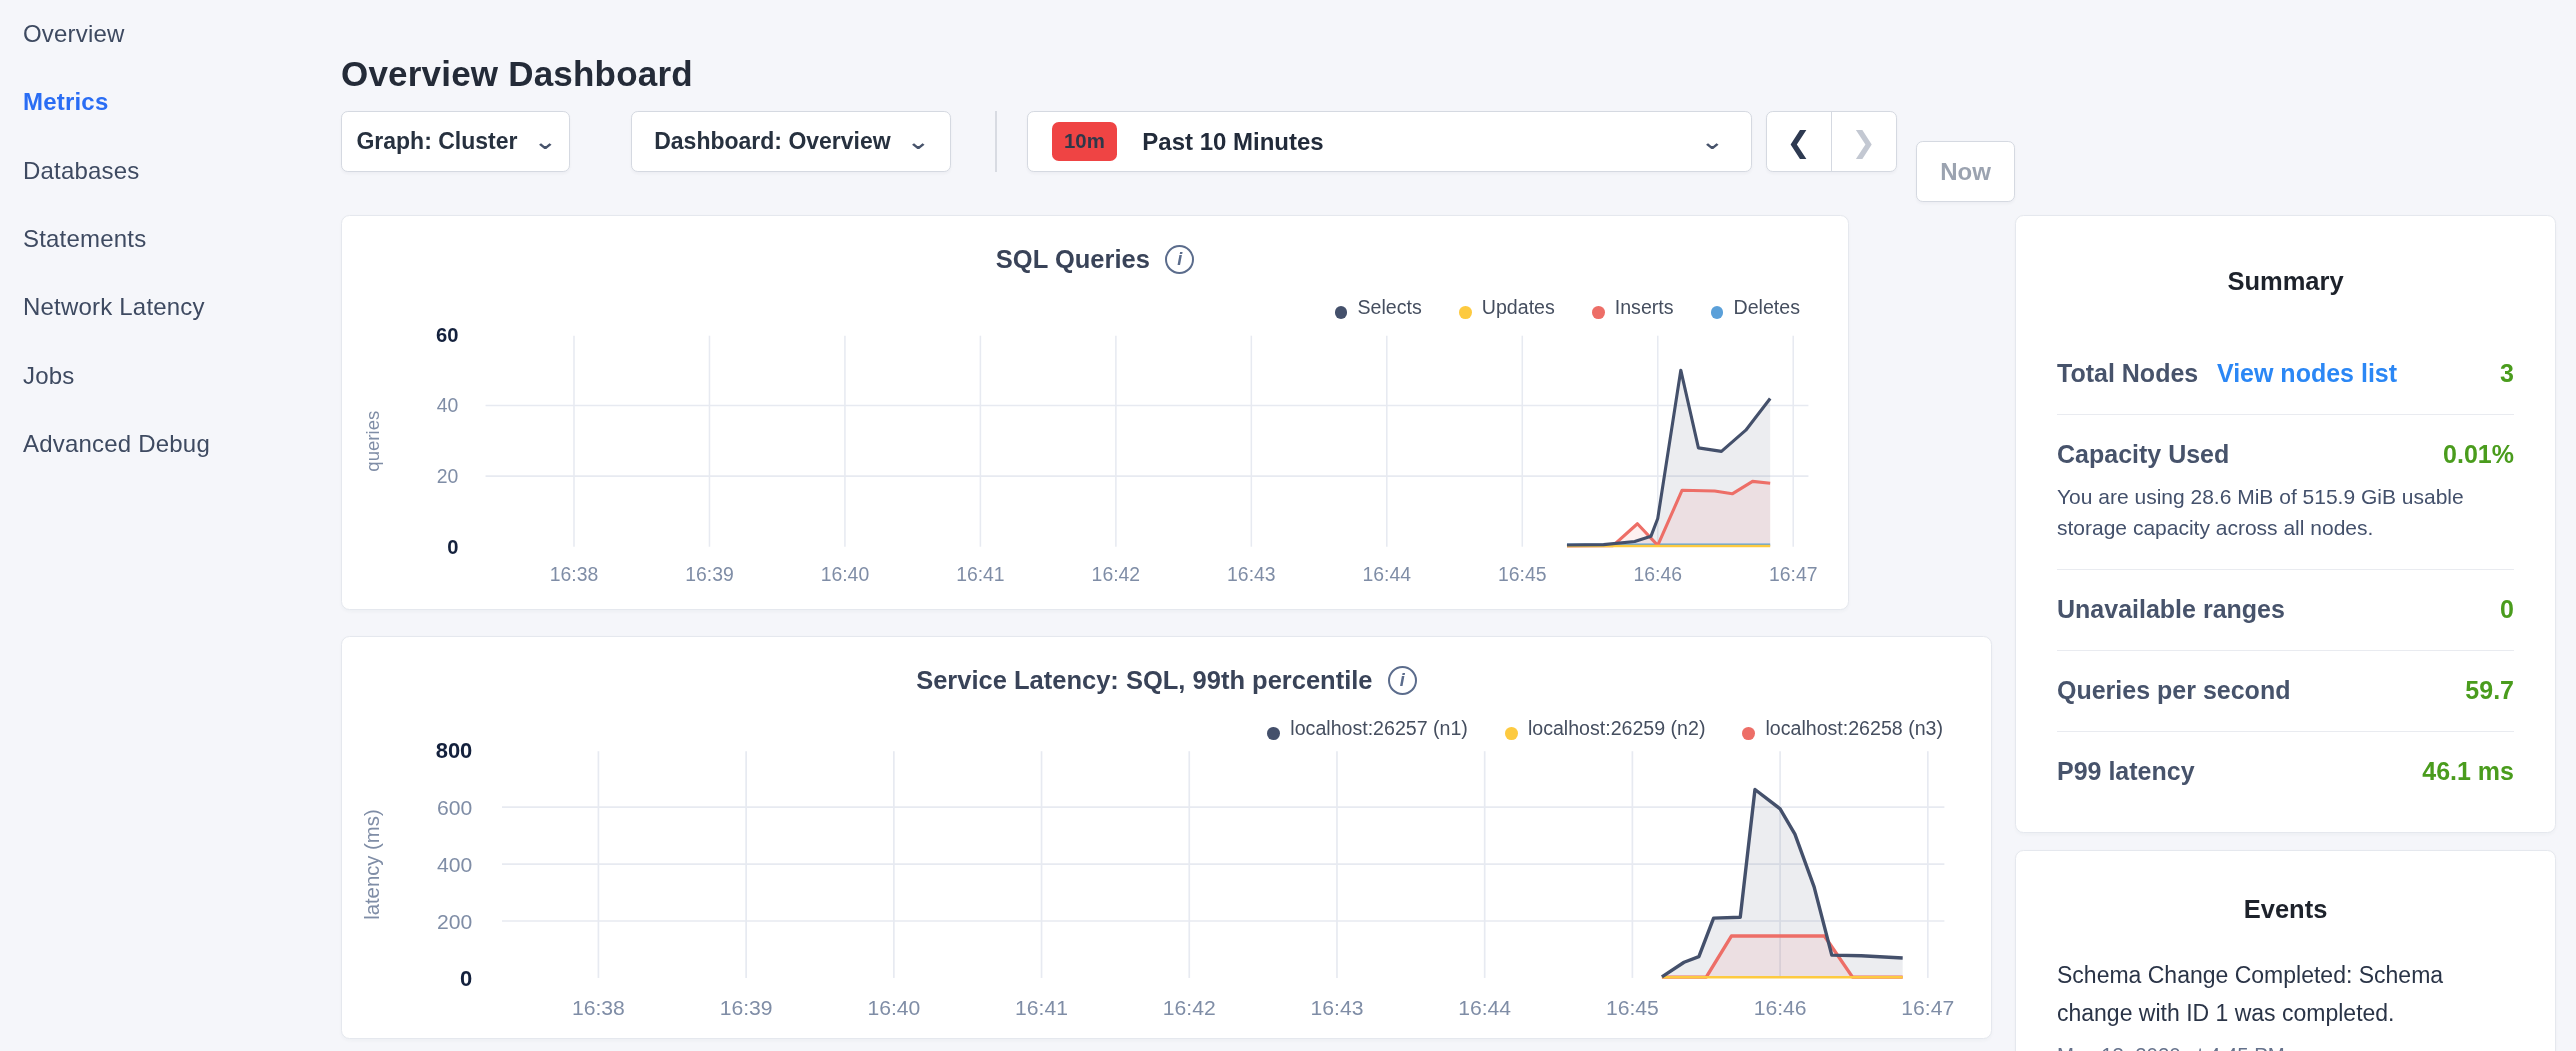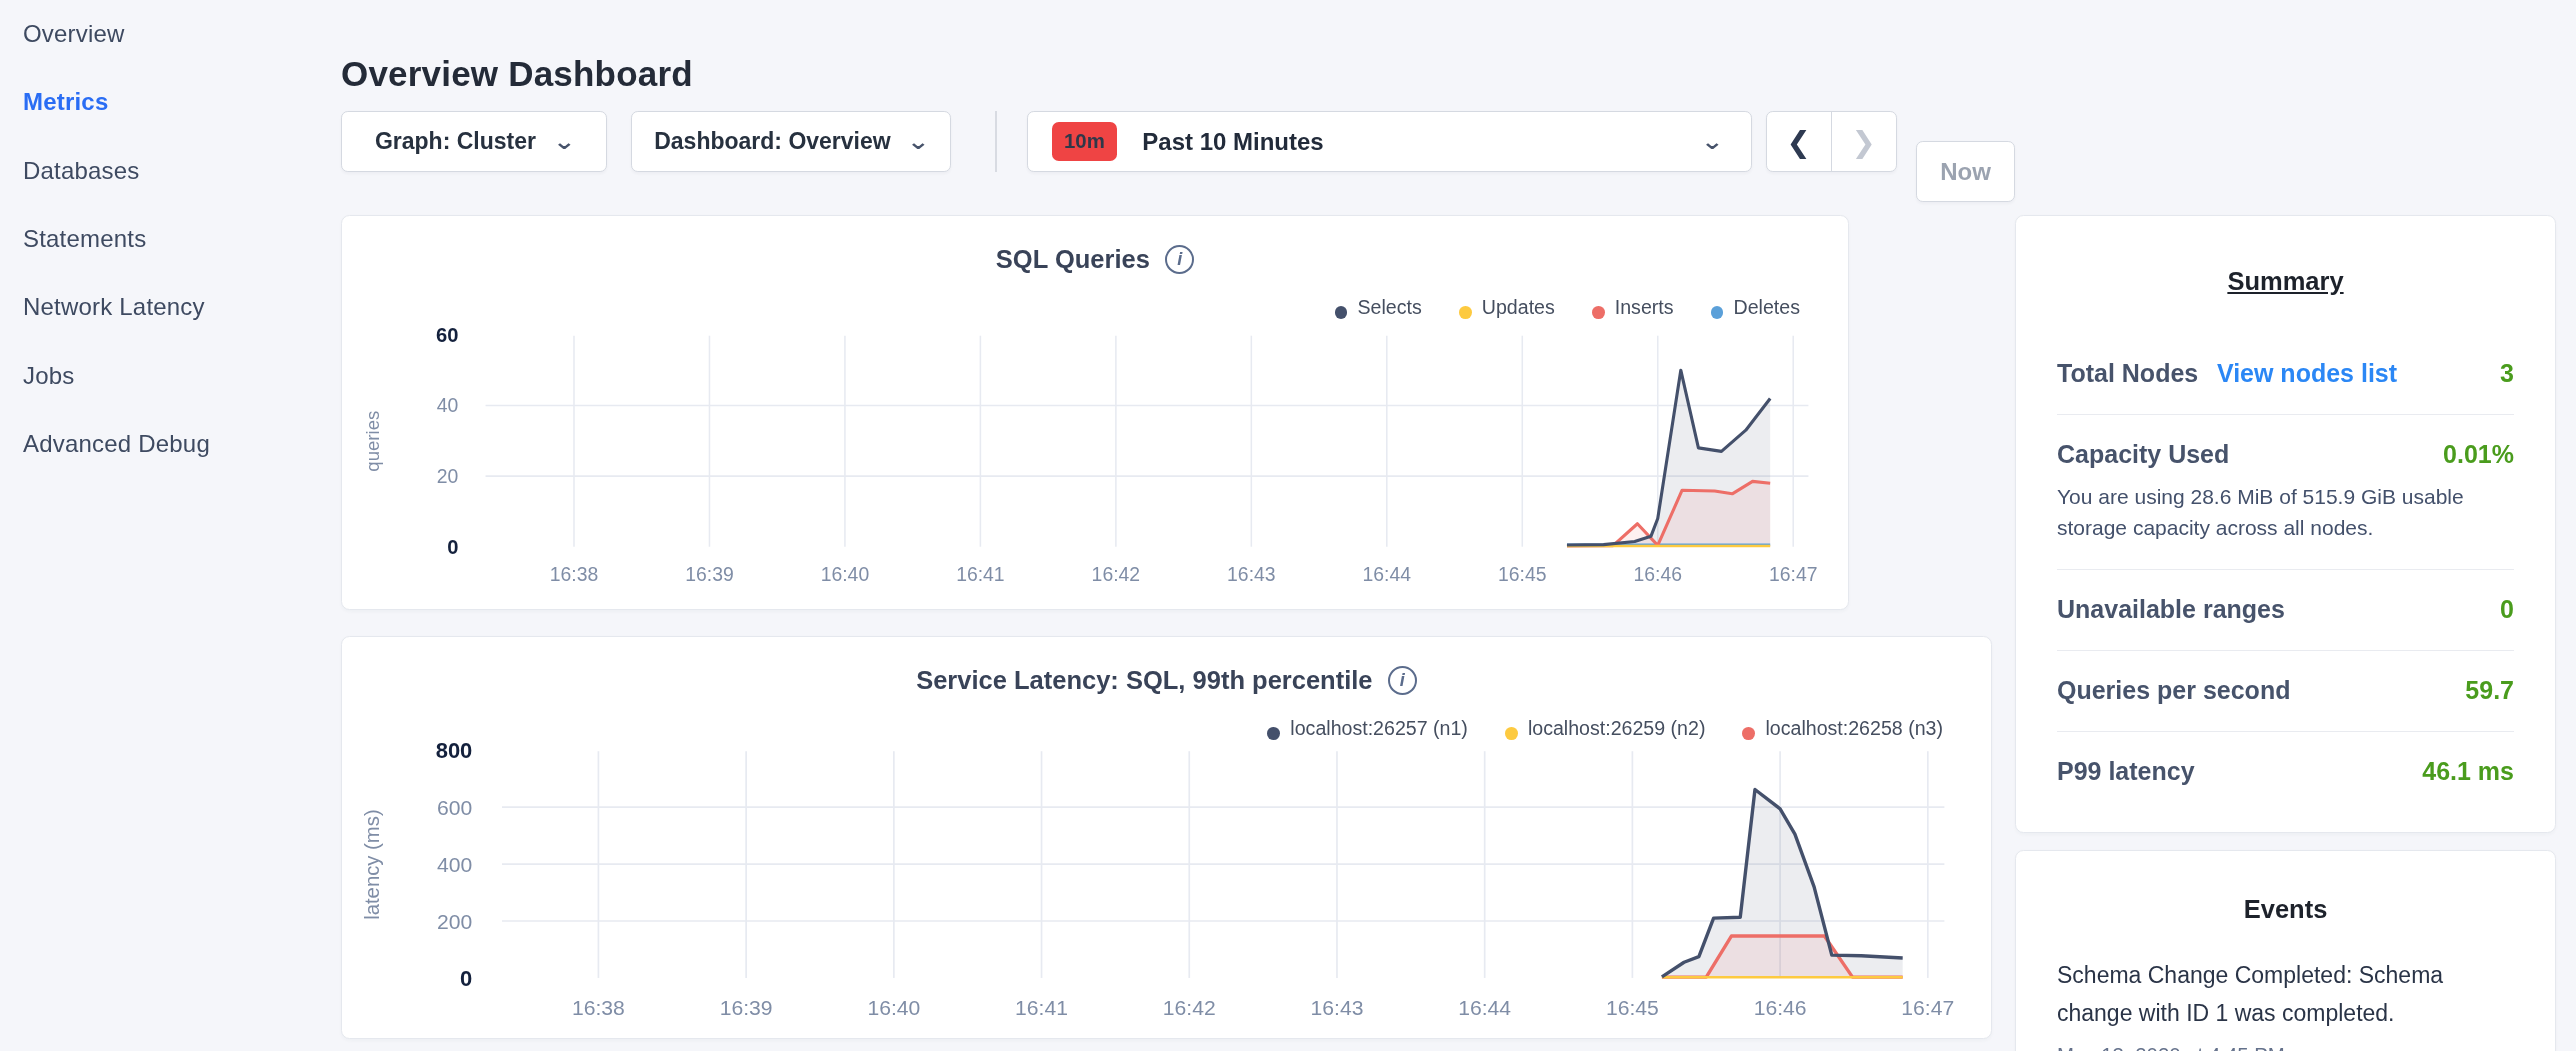--- a/index.html
+++ b/index.html
@@ -24,21 +24,21 @@
     color:#242b38; letter-spacing:0.2px;margin-top:32px;
   }
   .btn, .time-select, .arrow-group, .now-btn {
     position:absolute; top:111px; height:61px; background:#fff;
     border:1.7px solid #d5d9e1; border-radius:6.8px;
     display:flex; align-items:center; box-shadow:0 1.7px 2.6px rgba(40,50,70,.04);
   }
   .btn { cursor:pointer; justify-content:center; gap:18.7px; }
   .btn-label { font-size:23px; font-weight:700; color:#27313f; }
   .chev { font-size:22px; color:#47536b; font-weight:700; transform:scaleX(1.25); line-height:1; }
-  #graph-btn { left:341px; width:266px; }
+  #graph-btn { left:341px; width:229px; }
   #dash-btn  { left:631px; width:320px; }
   .vdivider { position:absolute; left:995px; top:111px; height:61px; width:1.7px; background:#d8dbe2; }
   .time-select { left:1027px; width:725px; cursor:pointer; padding:0 24px; gap:25.5px; }
   .time-badge {
     background:#ef4444; color:#2f3849; font-size:20.4px; font-weight:700;
     border-radius:6.8px; padding:7.7px 12px;
   }
   .time-label { font-size:24px; font-weight:700; color:#222b3a; flex:1; }
   .time-select .chev { margin-right:5.1px; }
   .arrow-group { left:1766px; width:131px; padding:0; overflow:hidden; cursor:pointer; }
@@ -76,21 +76,21 @@
   .chart-svg .grid { stroke:#e7eaf1; stroke-width:2; }
   .chart-svg .xt { font-size:25px; fill:#7f8da6; text-anchor:middle; }
   .chart-svg .yt { font-size:25px; fill:#7f8da6; }
   .chart-svg .yt.b { font-size:26px; font-weight:700; fill:#14213d; }
   .chart-svg .yl { font-size:24px; fill:#7f8da6; }
 
   
   #summary-card { left:2015px; top:215px; width:541px; height:618px; padding:51px 41px 34px; }
   #events-card  { left:2015px; top:850px; width:541px; height:247px; padding:44px 41px 34px; }
   .side-title { text-align:center; font-size:25.5px; font-weight:700; color:#1d222b; }
-  #summary-card .side-title { margin-bottom:63px;text-decoration:underline; }
+  #summary-card .side-title { margin-bottom:63px; }
   .sum-row { display:flex; align-items:baseline; gap:18.7px; }
   .sum-label { font-size:25px; font-weight:700; color:#47536b; white-space:nowrap; }
   .sum-link { font-size:25px; font-weight:700; color:#2b87f5; cursor:pointer; white-space:nowrap; }
   .sum-value { margin-left:auto; font-size:25px; font-weight:700; color:#4a9c1d; }
   .sum-desc { margin-top:12px; font-size:21px; line-height:31px; color:#43506b; }
   .sum-div { border:none; border-top:1.7px solid #e9ebf0; margin:25.5px 0; }
   .event-msg { margin-top:32px; font-size:23px; line-height:38px; color:#2a3447; }
   .event-time { margin-top:12px; font-size:20.4px; color:#64718b; }
 </style>
 </head>

